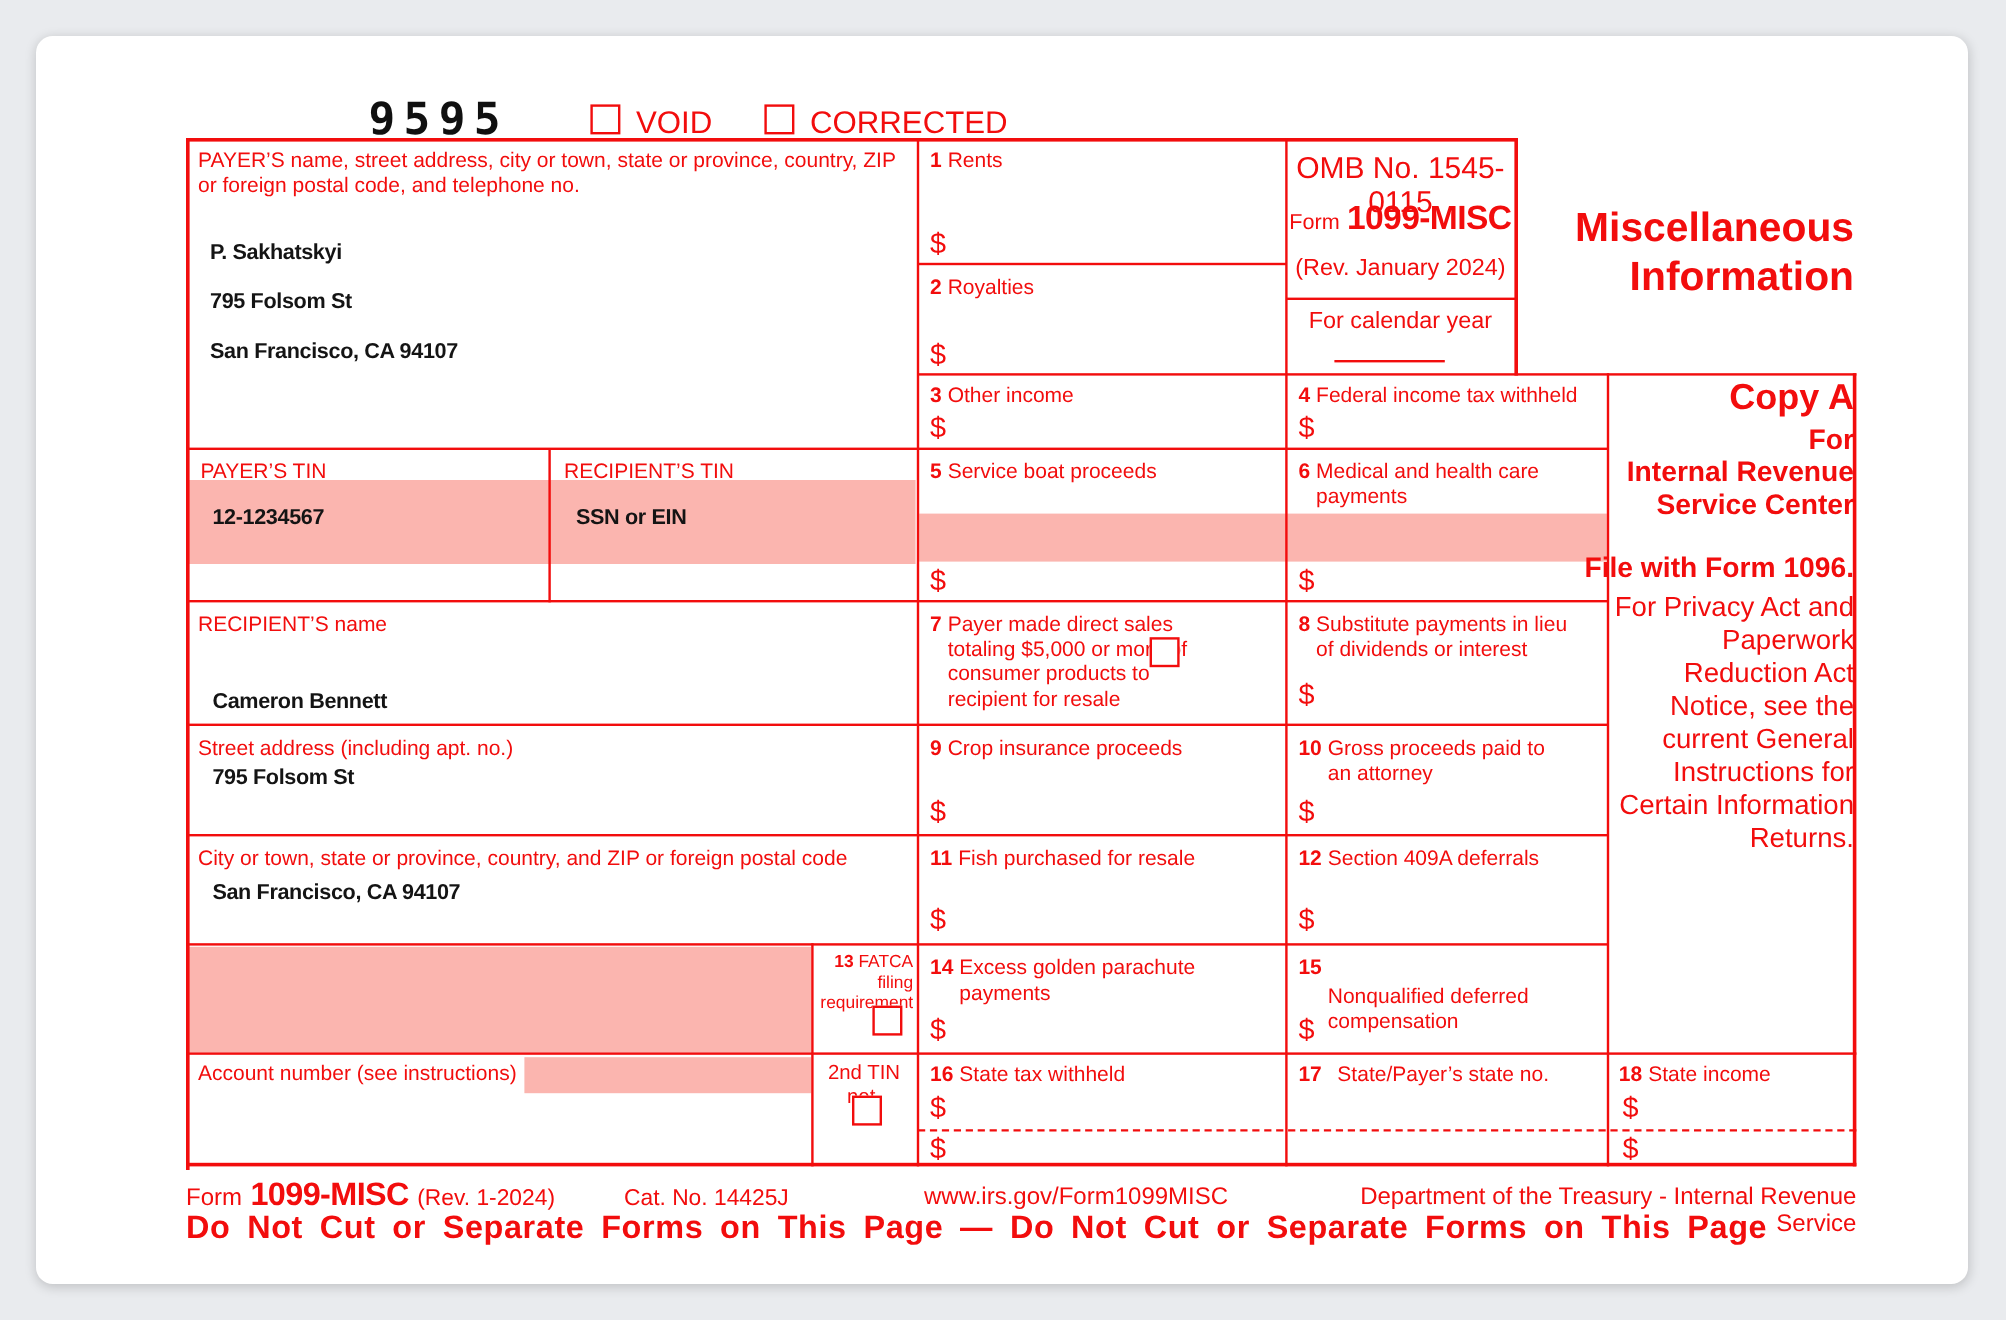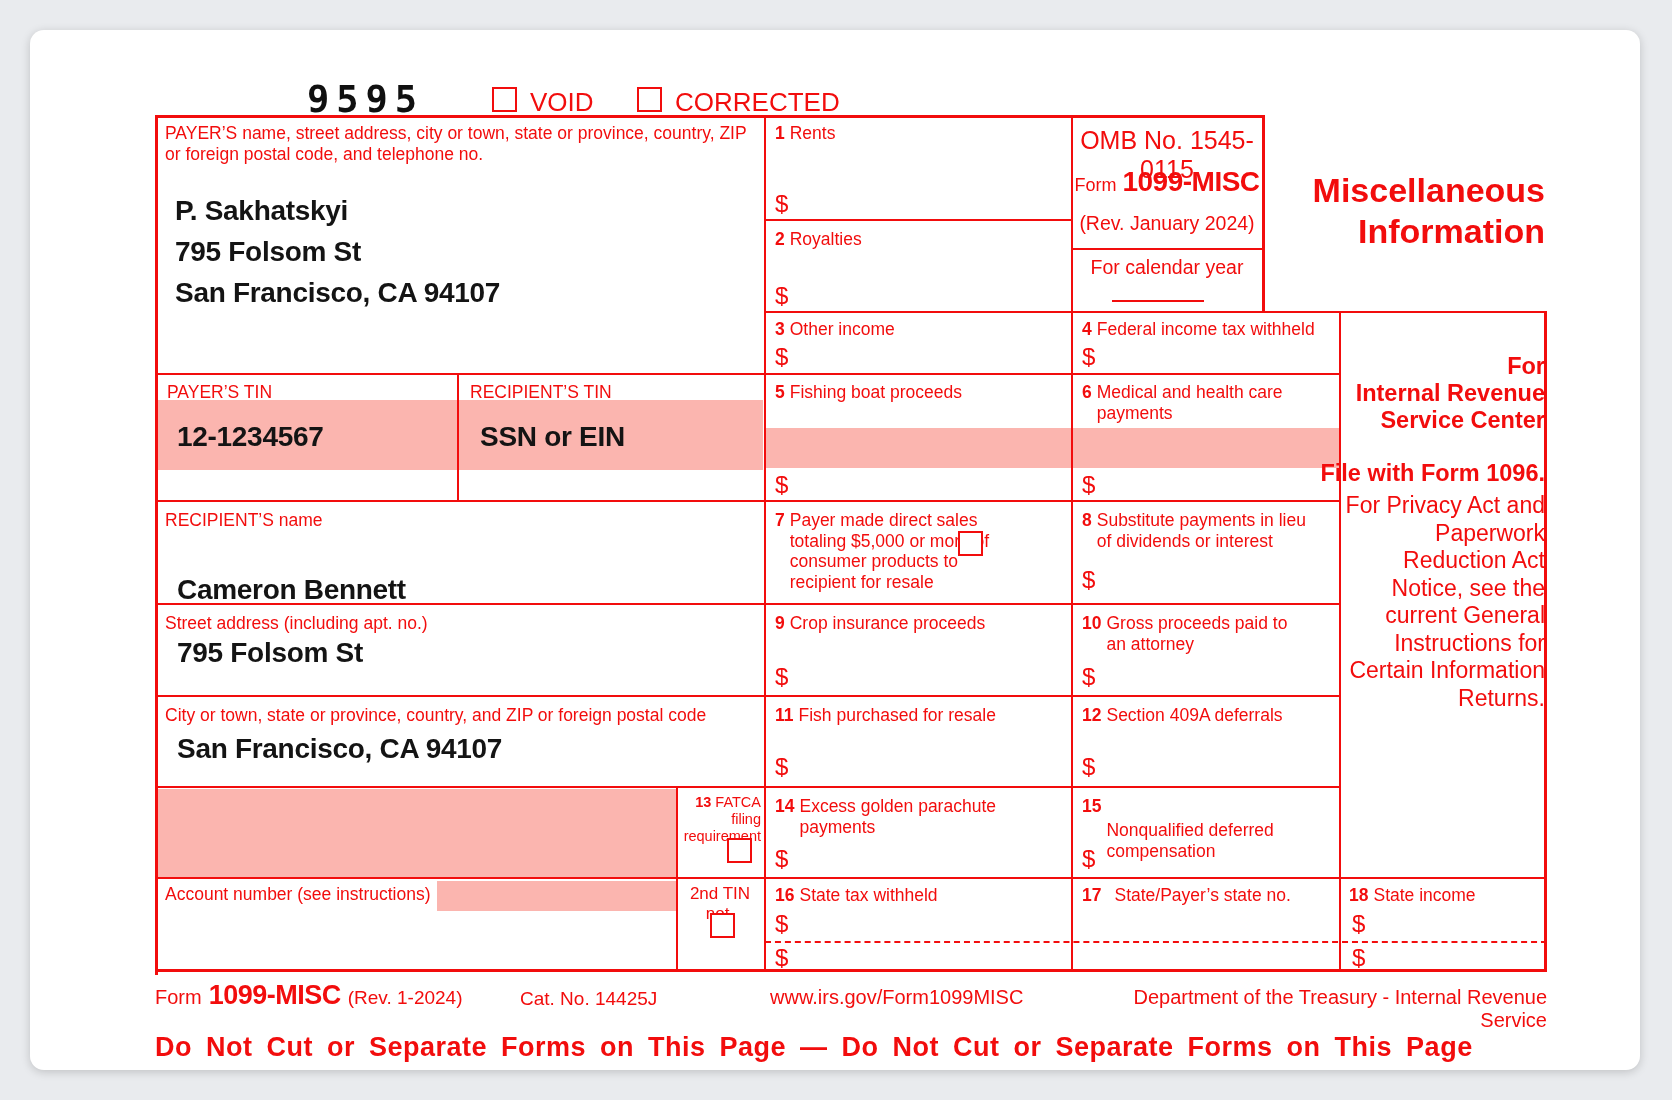--- a/index.html
+++ b/index.html
@@ -8,41 +8,42 @@
   .page{position:relative;width:1672px;height:1100px;background:#e9ebee;overflow:hidden;}
   .card{position:absolute;left:30px;top:30px;width:1610px;height:1040px;background:#ffffff;
         border-radius:14px;box-shadow:0 2px 10px rgba(0,0,0,.18);}
   .abs{position:absolute;}
   .hl,.vl{position:absolute;background:var(--red);z-index:2;}
   .dash{position:absolute;border-top:2px dashed var(--red);z-index:2;}
   .pink{position:absolute;background:var(--pink);z-index:1;}
   .lbl{position:absolute;color:var(--red);font-size:17.5px;line-height:1.18;display:flex;gap:5px;z-index:3;}
   .lbl b{font-weight:700;}
   .plain{display:block;}
-  .val{position:absolute;color:#141414;font-weight:700;font-size:28px;letter-spacing:-.3px;z-index:3;white-space:nowrap;}
+  .val{position:absolute;color:#141414;font-weight:700;font-size:18px;letter-spacing:-.3px;z-index:3;white-space:nowrap;}
   .cur{position:absolute;color:var(--red);font-size:24px;z-index:3;}
   .cb{position:absolute;width:25px;height:25px;border:2px solid var(--red);background:#fff;z-index:4;}
   .redtxt{position:absolute;color:var(--red);z-index:3;}
   .rt{text-align:right;}
   .ocr{font-family:"DejaVu Sans Mono",monospace;font-weight:700;color:#101010;}
 </style>
 </head>
 <body>
 
 <div class="page">
   <div class="card"></div>
 
   <div class="abs ocr" style="left:307px;top:78px;font-size:37px;letter-spacing:7px;z-index:3;">9595</div>
   <div class="cb" style="left:492px;top:87px;"></div>
   <div class="redtxt" style="left:530px;top:87px;font-size:26px;">VOID</div>
   <div class="cb" style="left:637px;top:87px;"></div>
   <div class="redtxt" style="left:675px;top:87px;font-size:26px;">CORRECTED</div>
 
   <div class="redtxt rt" style="right:127px;top:170px;width:320px;font-size:34px;font-weight:700;line-height:41px;">Miscellaneous Information</div>
 
+  <div class="redtxt rt" style="right:127px;top:315px;width:220px;font-size:30px;font-weight:700;">Copy A</div>
   <div class="redtxt rt" style="right:127px;top:353px;width:220px;font-size:23.5px;font-weight:700;">For</div>
   <div class="redtxt rt" style="right:127px;top:380px;width:210px;font-size:23.5px;font-weight:700;line-height:26.5px;">Internal Revenue Service Center</div>
   <div class="redtxt rt" style="right:127px;top:460px;width:240px;font-size:23.5px;font-weight:700;">File with Form 1096.</div>
   <div class="redtxt rt" style="right:127px;top:492px;width:205px;font-size:23px;line-height:27.5px;">
     <span>For Privacy Act and Paperwork Reduction Act Notice, see the</span>
     <span style="font-weight:400;">current General Instructions for Certain Information Returns.</span>
   </div>
 
   <div class="pink" style="left:157px;top:400px;width:606px;height:70px;"></div>
   <div class="pink" style="left:766px;top:428px;width:573px;height:40px;"></div>
@@ -146,21 +147,21 @@
   <div class="cur" style="left:775px;top:343px;">$</div>
 
   <div class="lbl" style="left:1082px;top:319px;">
     <b>4</b>
       <span>Federal income tax withheld</span>
   </div>
   <div class="cur" style="left:1082px;top:343px;">$</div>
 
   <div class="lbl" style="left:775px;top:382px;">
     <b>5</b>
-      <span>Fishing boat proceeds</span>
+      <span>Service boat proceeds</span>
   </div>
   <div class="cur" style="left:775px;top:471px;">$</div>
 
   <div class="lbl" style="left:1082px;top:382px;">
     <b>6</b>
       <span style="width:195px;">Medical and health care payments</span>
   </div>
   <div class="cur" style="left:1082px;top:471px;">$</div>
 
   <div class="lbl" style="left:775px;top:510px;">
@@ -231,14 +232,14 @@
   <div class="cur" style="left:1352px;top:944px;">$</div>
 
   <div class="abs" style="left:155px;top:980px;display:flex;align-items:baseline;gap:7px;color:var(--red);z-index:3;">
     <span style="font-size:20px;">Form</span>
     <span style="font-size:27px;font-weight:700;letter-spacing:-.5px;">1099-MISC</span>
     <span style="font-size:19px;">(Rev. 1-2024)</span>
   </div>
   <div class="redtxt" style="left:520px;top:988px;font-size:19px;">Cat. No. 14425J</div>
   <div class="redtxt" style="left:770px;top:986px;font-size:20px;">www.irs.gov/Form1099MISC</div>
   <div class="redtxt rt" style="right:125px;top:986px;width:480px;font-size:20px;">Department of the Treasury - Internal Revenue Service</div>
-  <div class="redtxt" style="left:155px;top:1008px;width:1392px;font-size:27px;font-weight:700;letter-spacing:.5px;word-spacing:6px;white-space:nowrap;margin-top:24px;">Do Not Cut or Separate Forms on This Page — Do Not Cut or Separate Forms on This Page</div>
+  <div class="redtxt" style="left:155px;top:1008px;width:1392px;font-size:27px;font-weight:700;letter-spacing:.5px;word-spacing:6px;white-space:nowrap;">Do Not Cut or Separate Forms on This Page — Do Not Cut or Separate Forms on This Page</div>
 </div>
 
 </body></html>

